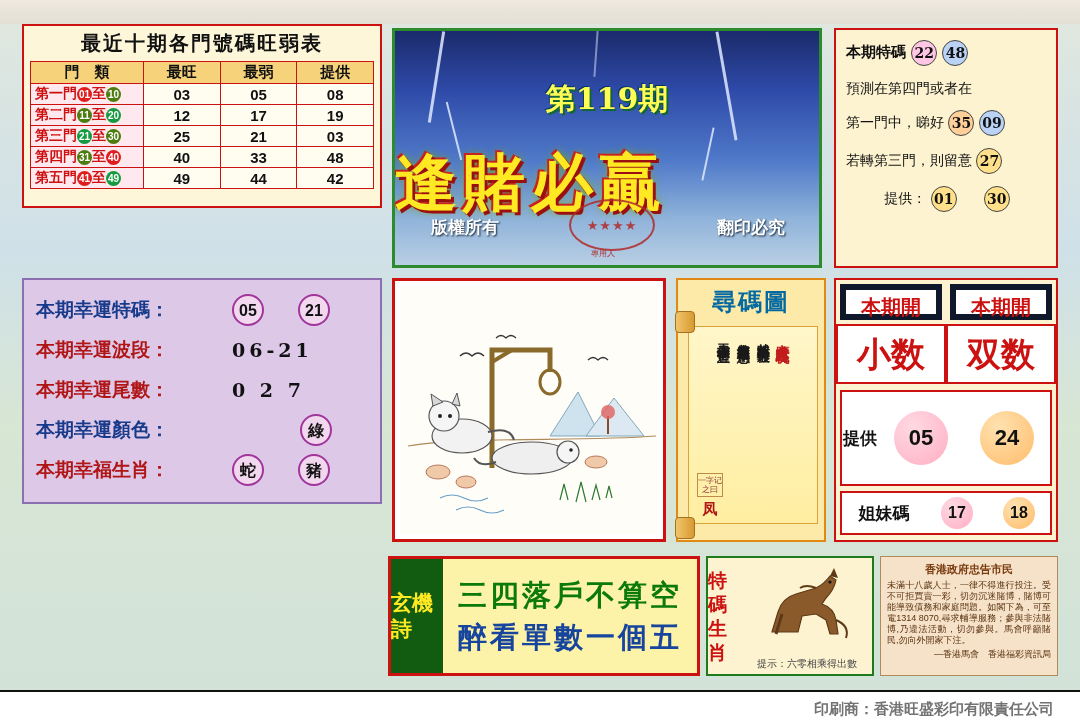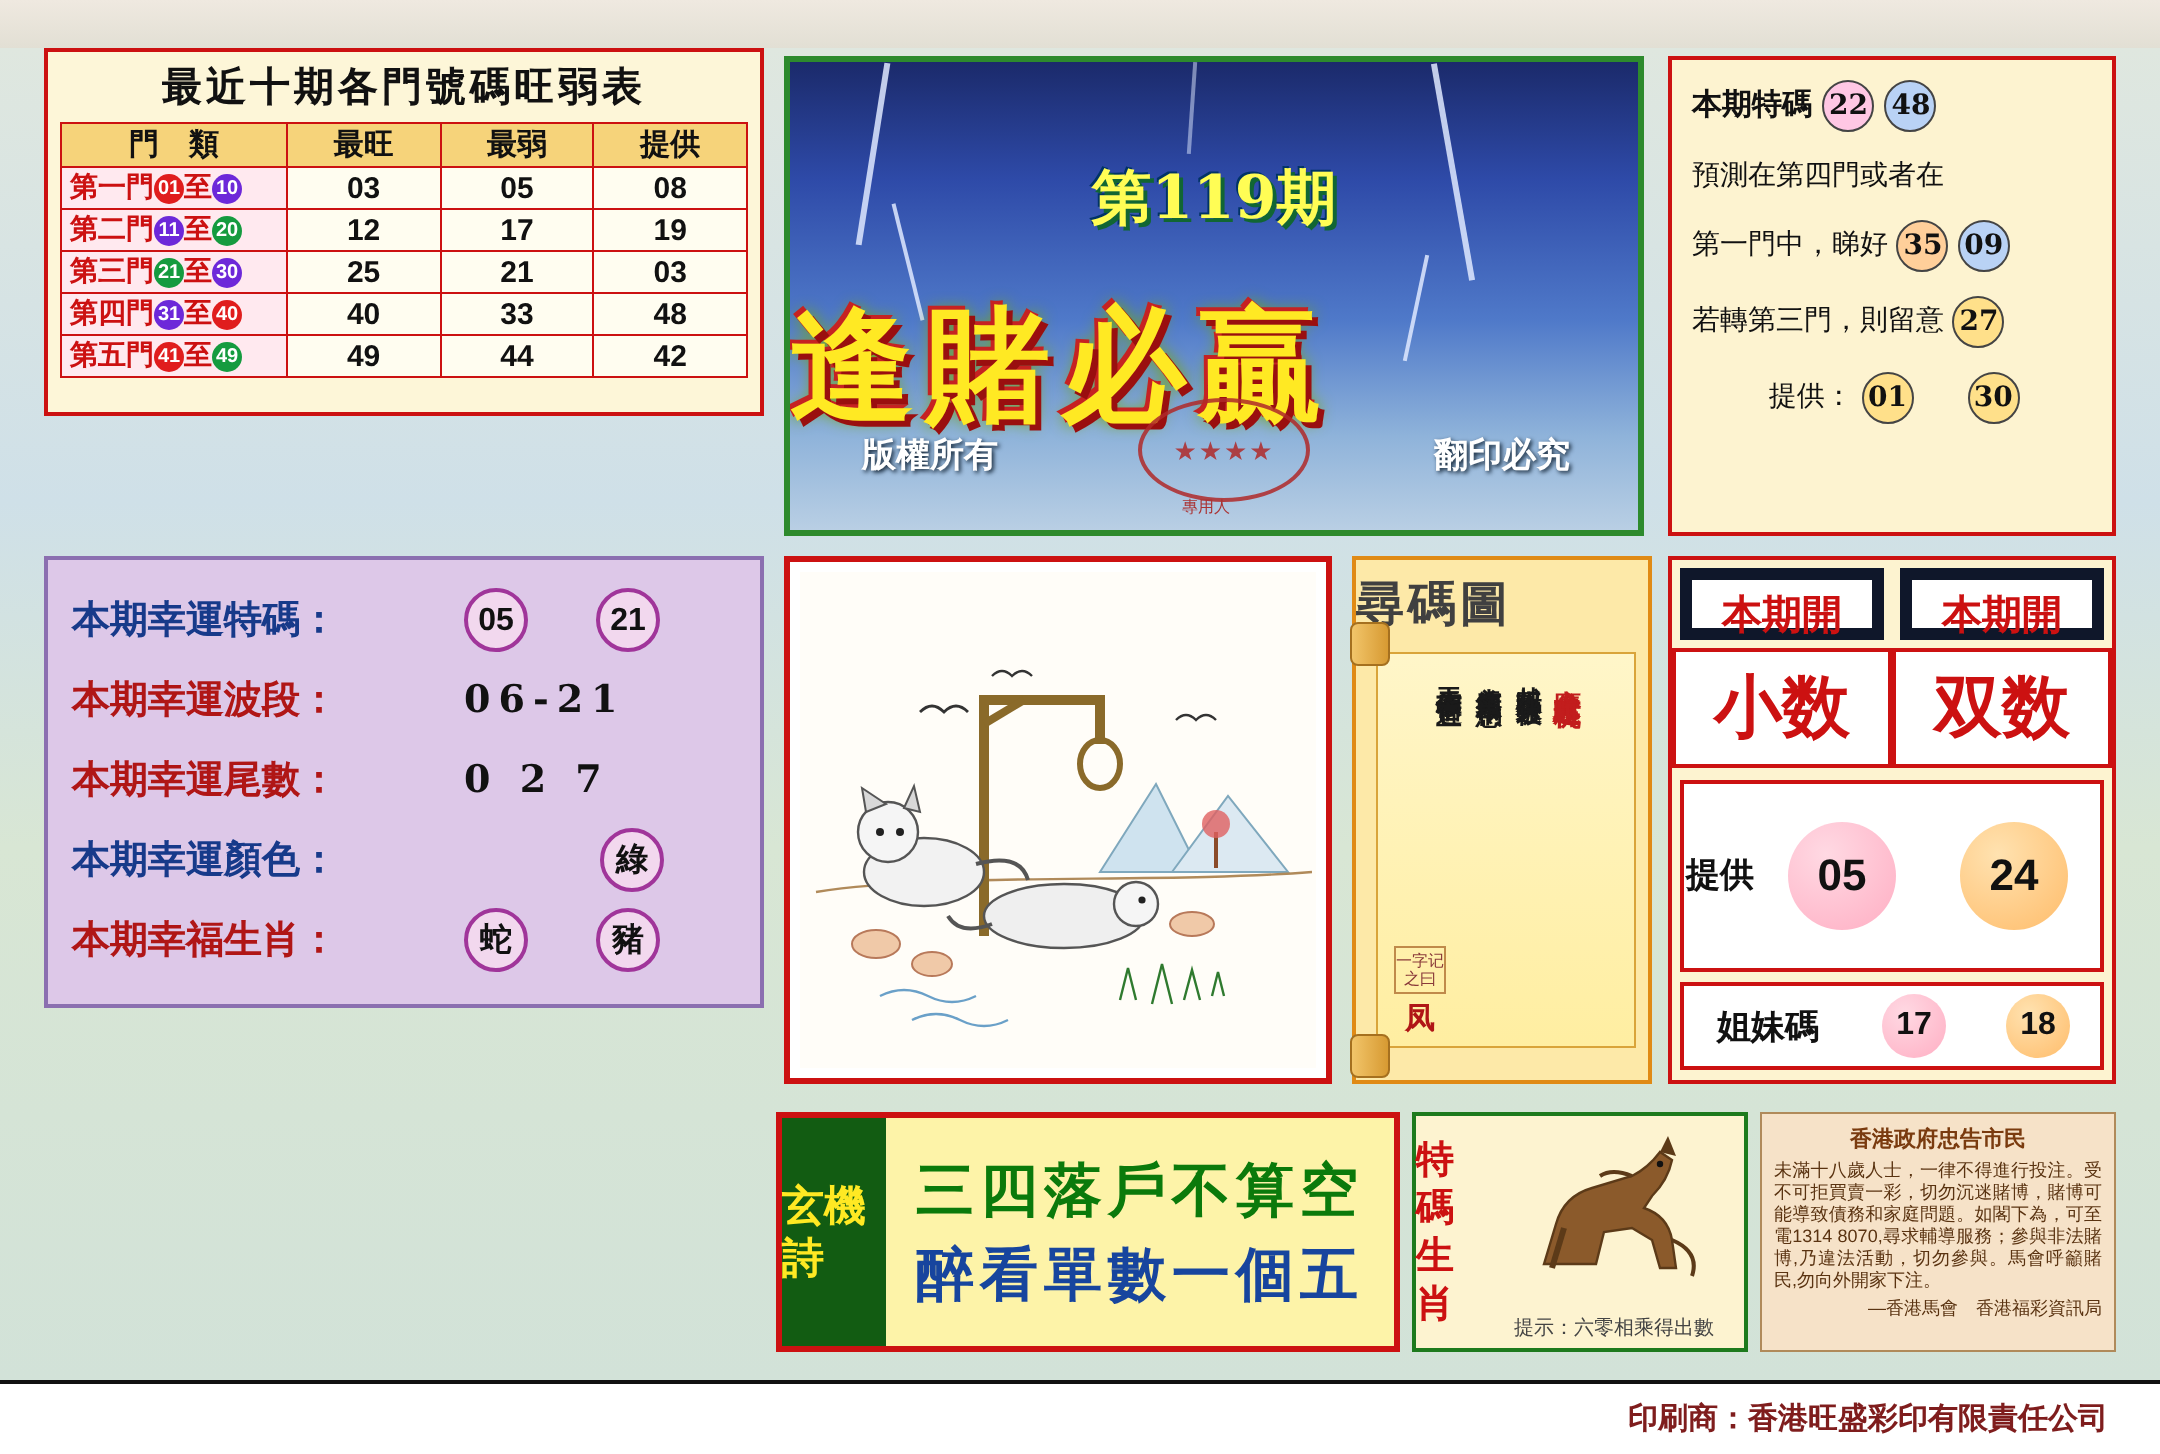--- a/index.html
+++ b/index.html
@@ -43,21 +43,21 @@
   table.rank th.mz { width:112px; }
   table.rank td.gate { background:#ffe9ef; color:#cc1111; text-align:left; padding-left:4px;
                        font-size:14px; white-space:nowrap; }
   table.rank td.num { background:#fffdf0; width:76px; color:#111; font-size:15px; }
   .ball-s {
     display:inline-block; width:15px; height:15px; line-height:15px;
     border-radius:50%; font-size:10px; color:#fff; text-align:center;
     vertical-align:middle; font-weight:bold;
   }
   .b-red { background:#e01d1d; }
-  .b-blue { background:#6d28d9; }
+  .b-blue { background:#4d7c0f; }
   .b-green { background:#159b3f; }
 
   
   #banner {
     position:absolute; left:392px; top:28px; width:430px; height:240px;
     border:3px solid #2d8a2d; overflow:hidden;
     background:linear-gradient(180deg,#1b2a6b 0%, #2e4aa8 25%, #4f79c9 55%, #8fb3da 80%, #b9cfe4 100%);
   }
   .lightning { position:absolute; background:#dfe9ff; opacity:.85; }
   #banner .period {
@@ -130,21 +130,21 @@
     background:#fff; border:3px solid #cc1111;
   }
   #pic-inner { position:absolute; inset:5px; background:#fffdf8; overflow:hidden; }
 
   
   #scroll {
     position:absolute; left:676px; top:278px; width:150px; height:264px;
     background:#fde9a8; border:2px solid #e08a15;
   }
   #scroll .sc-title {
-    font-size:24px; font-weight:bold; color:#404040; padding-top:6px;
+    text-align:center; font-size:24px; font-weight:bold; color:#0369a1; padding-top:6px;
     font-family:"DejaVu Serif", serif; letter-spacing:2px;
   }
   #scroll .paper {
     position:absolute; left:10px; top:46px; width:130px; height:198px;
     background:linear-gradient(180deg,#fff6c9,#ffeea1);
     border:1px solid #d9a43a;
   }
   .roller { position:absolute; width:20px; height:22px; border-radius:4px;
             background:linear-gradient(90deg,#f2c56a,#d79a32); border:1px solid #a5701f; }
   .poem {
@@ -248,21 +248,21 @@
                 text-align:justify; }
   #notice .nf { font-size:9px; color:#5a3311; text-align:right; margin-top:2px; }
 
   
   #footer {
     position:absolute; left:0; top:692px; width:1080px; height:35px;
     display:flex; align-items:center; background:#fff;
   }
   #footer .fl { margin-left:22px; font-size:15px; color:#111; font-weight:bold;
                 font-family:"DejaVu Serif", serif; }
-  #footer .fr { position:absolute; right:26px; font-size:15px; color:#7f1d1d; font-weight:bold;
+  #footer .fr { position:absolute; right:26px; font-size:15px; color:#737373; font-weight:bold;
                 font-family:"DejaVu Serif", serif;padding-left:32px; }
 </style>
 </head>
 <body>
 
 <div id="page">
   <div class="bg-top"></div>
   <div class="bg-body"></div>
   <div class="bg-bottom"></div>
 

